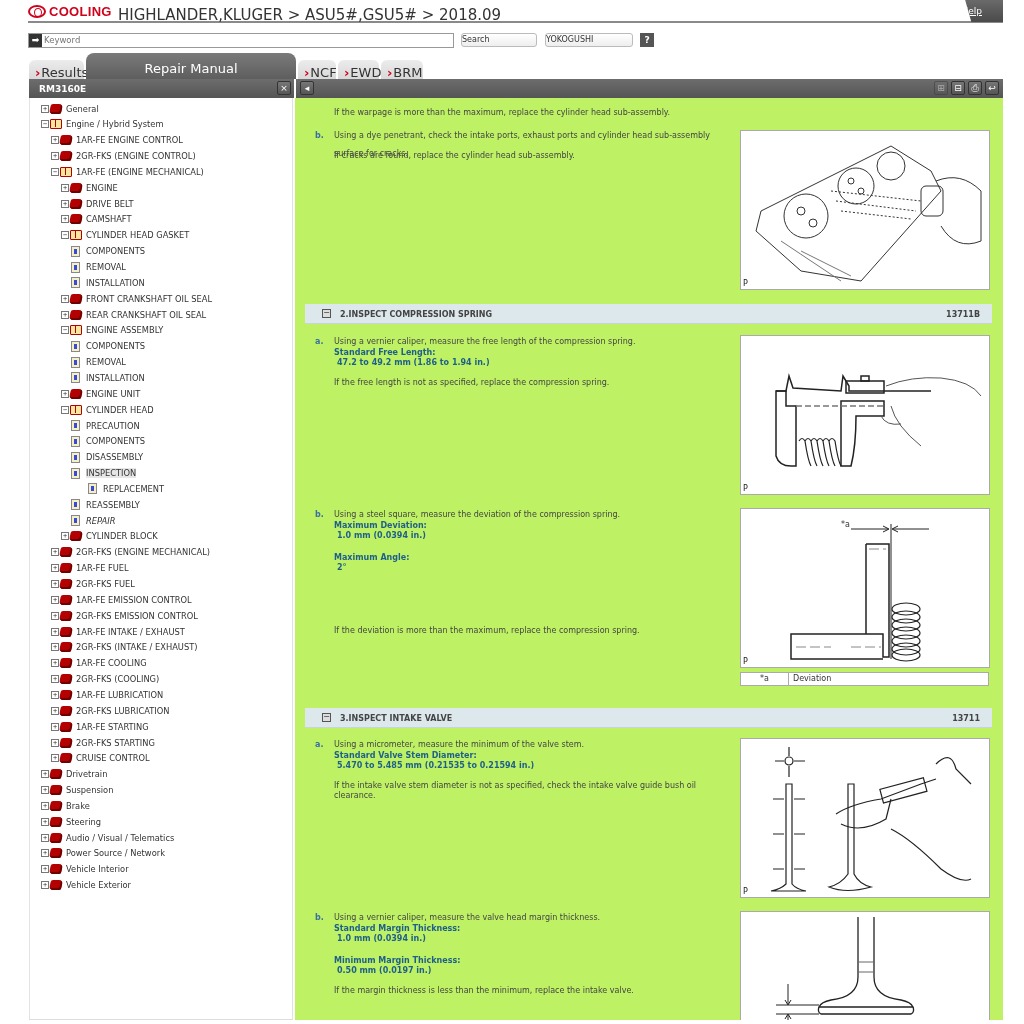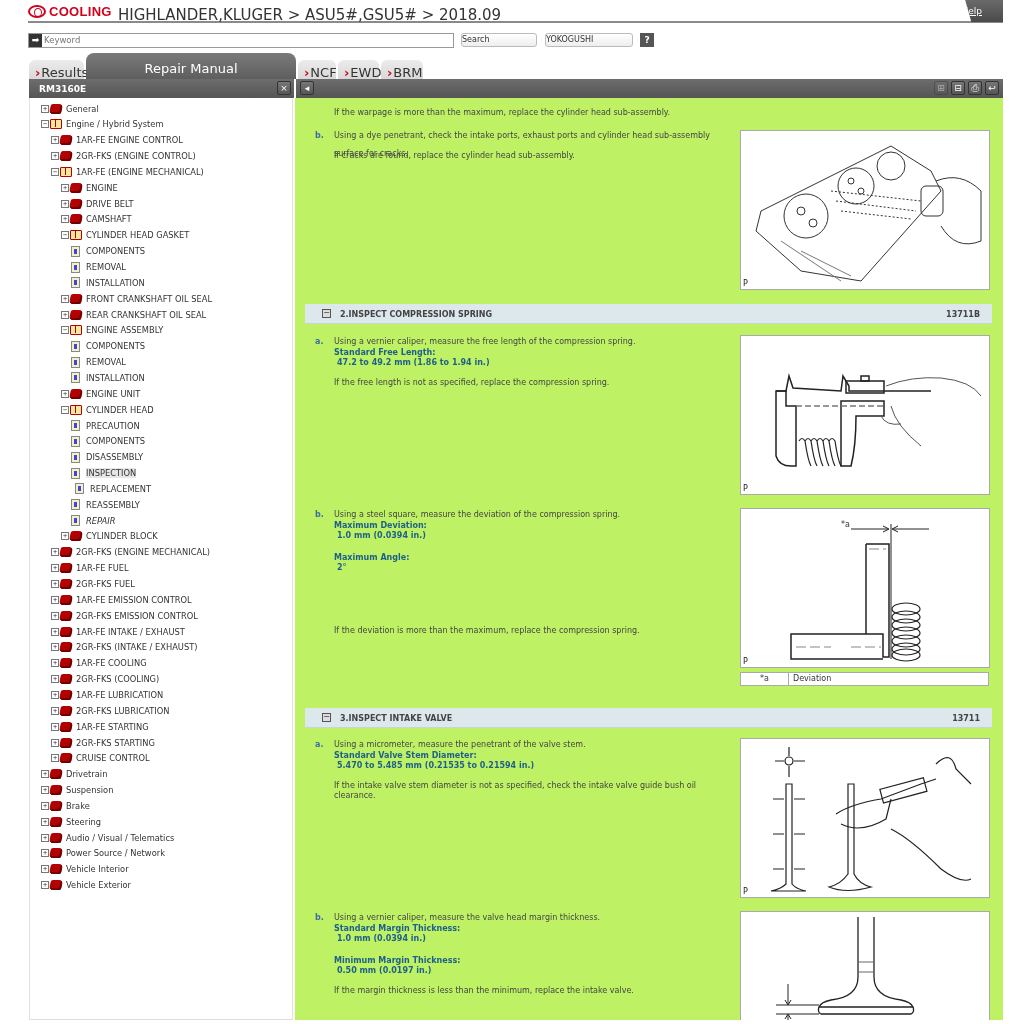--- a/index.html
+++ b/index.html
@@ -216,21 +216,21 @@
       <span>COMPONENTS</span>
     </div>
     <div class="node" style="top: 351.7px; left: 41px;">
       <span class="page"></span>
       <span>DISASSEMBLY</span>
     </div>
     <div class="node" style="top: 367.55px; left: 41px;">
       <span class="page"></span>
       <span class="sel">INSPECTION</span>
     </div>
-    <div class="node" style="top: 383.4px; left: 45px; align-items: center;">
+    <div class="node" style="top: 383.4px; left: 58px; align-items: center;">
       <span class="page"></span>
       <span>REPLACEMENT</span>
     </div>
     <div class="node" style="top: 399.25px; left: 41px;">
       <span class="page"></span>
       <span>REASSEMBLY</span>
     </div>
     <div class="node" style="top: 415.1px; left: 41px; font-style: italic;">
       <span class="page"></span>
       <span>REPAIR</span>
@@ -443,21 +443,21 @@
     <span class="v">Deviation</span>
   </div>
 
   <div class="section" style="top:610px;">
     <span class="sq">−</span>
     <span class="title">3.INSPECT INTAKE VALVE</span>
     <span class="code">13711</span>
   </div>
 
   <div class="lbl" style="left:20px; top:642px;">a.</div>
-  <div class="txt" style="left:39px; top:642px;">Using a micrometer, measure the penetrant of the valve stem.</div>
+  <div class="txt" style="left:39px; top:642px;">Using a micrometer, measure the minimum of the valve stem.</div>
   <div class="spec" style="left:39px; top:653px;">Standard Valve Stem Diameter:</div>
   <div class="spec" style="left:42px; top:663px;">5.470 to 5.485 mm (0.21535 to 0.21594 in.)</div>
   <div class="txt" style="left:39px; top:683px;">If the intake valve stem diameter is not as specified, check the intake valve guide bush oil</div>
   <div class="txt" style="left:39px; top:693px;">clearance.</div>
   <div class="fig" style="top:640px; height:160px;">
     <svg width="248" height="158" viewBox="0 0 248 158">
       <g fill="none" stroke="#222" stroke-width="1.2">
         <circle cx="48" cy="22" r="4"></circle>
         <path d="M48,8 L48,17 M48,27 L48,38 M34,22 L43,22 M53,22 L64,22"></path>
         <path d="M45,45 L45,145 Q40,150 30,152 L65,152 Q55,150 51,145 L51,45 Z"></path>

